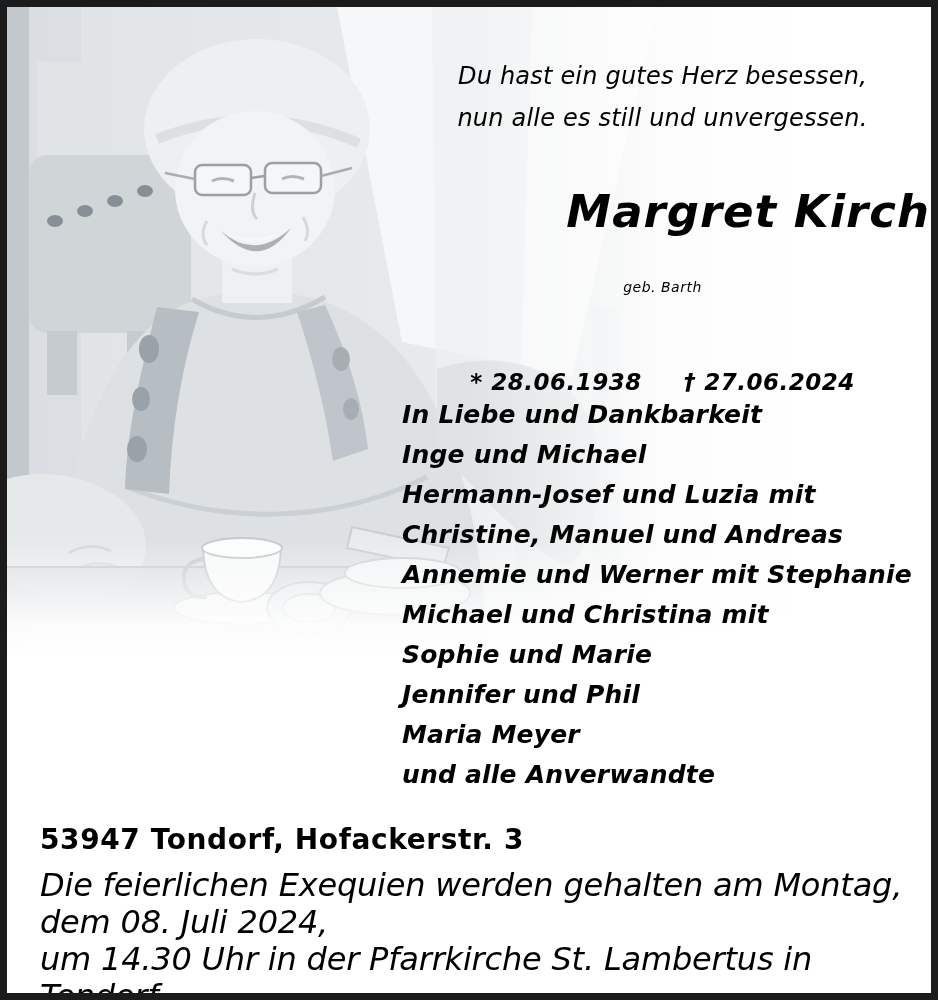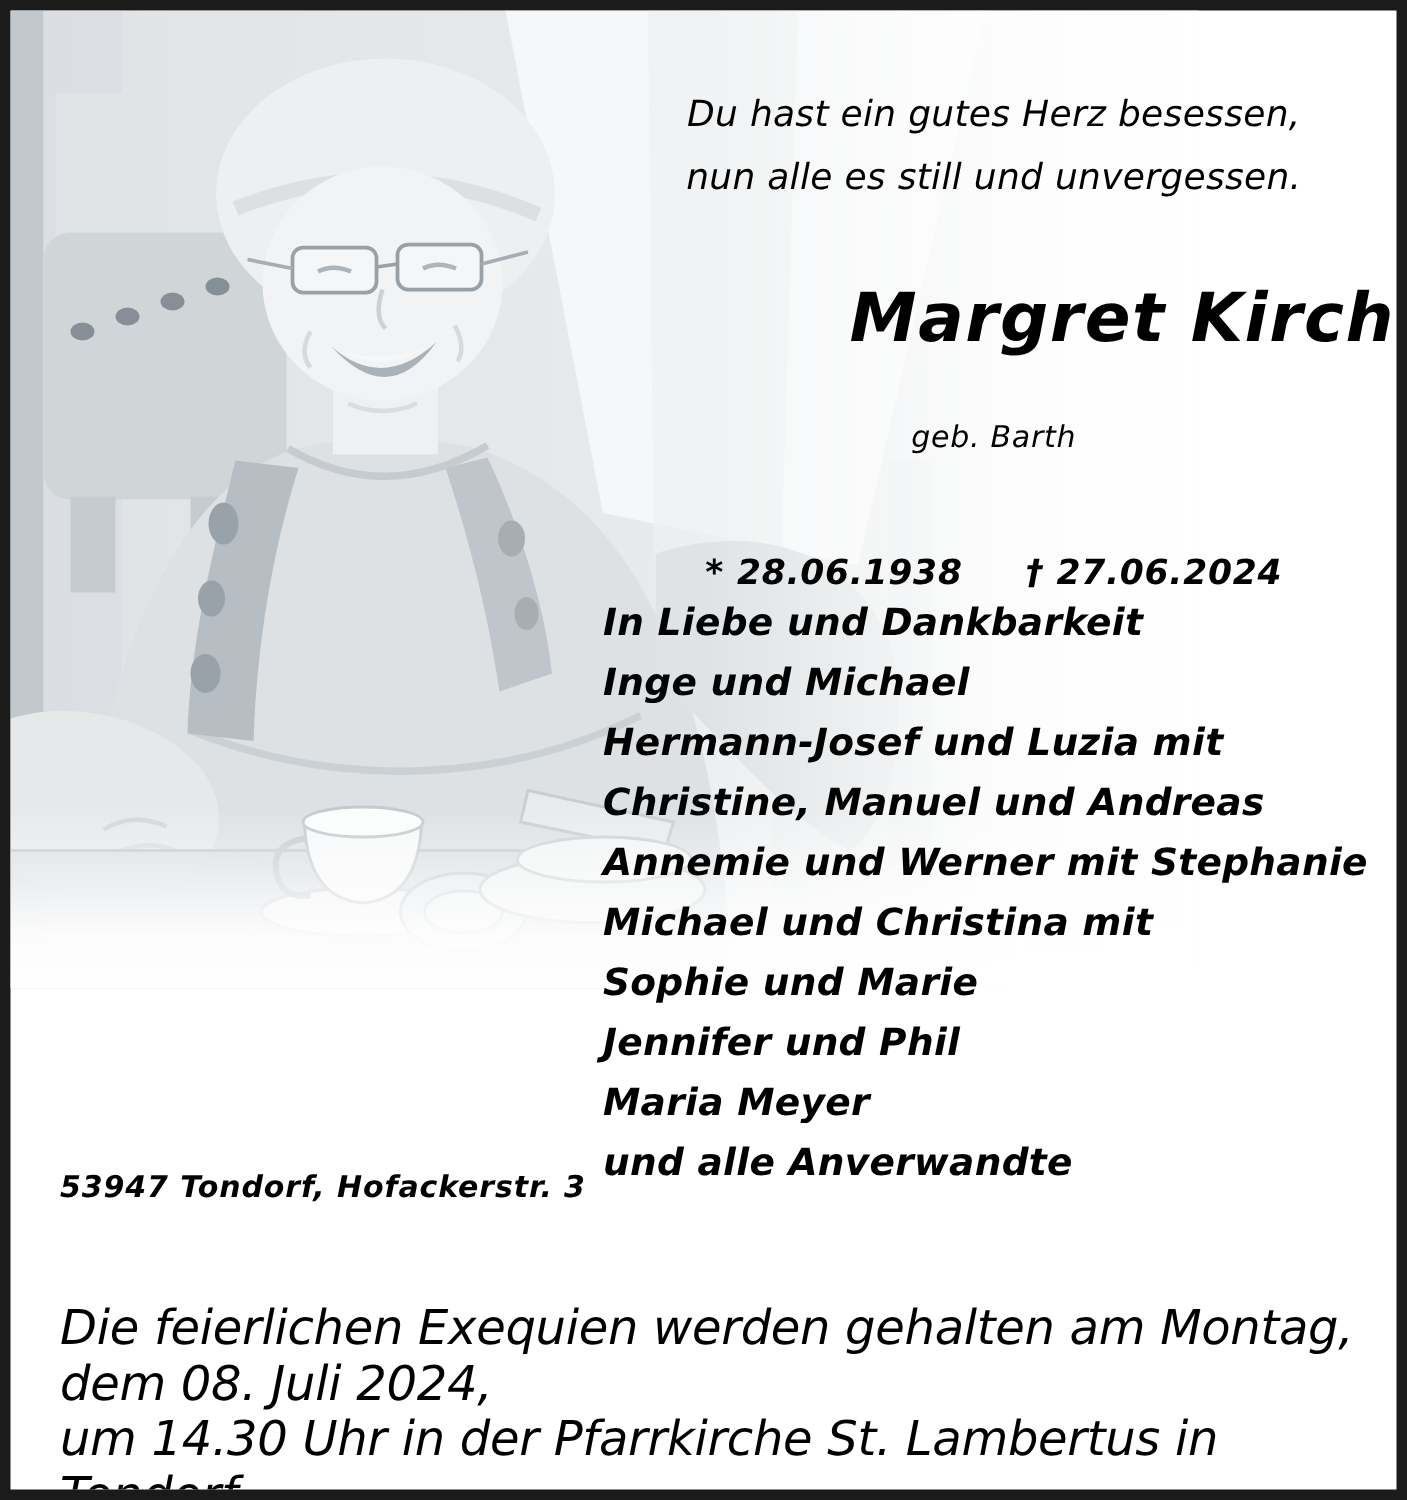--- a/index.html
+++ b/index.html
@@ -18,28 +18,28 @@
   .photo-wrap svg{display:block;}
   .fade-right{position:absolute;top:0;right:0;width:330px;height:100%;
     background:linear-gradient(to right, rgba(255,255,255,0) 0%, rgba(255,255,255,.85) 60%, #ffffff 100%);}
   .fade-bottom{position:absolute;left:0;bottom:0;width:100%;height:120px;
     background:linear-gradient(to bottom, rgba(255,255,255,0) 0%, rgba(255,255,255,.9) 70%, #ffffff 100%);}
   .epitaph{position:absolute;left:388px;top:48px;width:535px;text-align:center;
     font-style:italic;font-size:24px;line-height:42px;font-weight:500;letter-spacing:.2px;}
   .name{position:absolute;left:388px;top:178px;width:535px;text-align:right;
     font-style:italic;font-weight:bold;font-size:45px;letter-spacing:1px;margin:0;}
   .birthname{position:absolute;left:388px;top:272px;width:535px;text-align:center;
-    font-style:italic;font-size:20px;letter-spacing:.5px;}
+    font-style:italic;font-size:14px;letter-spacing:.5px;}
   .dates{position:absolute;left:388px;top:326px;width:535px;text-align:center;
     font-style:italic;font-weight:bold;font-size:23px;letter-spacing:.5px;margin-top:36px;}
   .dates .sep{display:inline-block;width:42px;}
   .family{position:absolute;left:395px;top:388px;width:540px;
     font-style:italic;font-weight:bold;font-size:25px;line-height:40px;letter-spacing:.2px;}
-  .address{position:absolute;left:33px;top:772px;
-    font-style:italic;font-weight:bold;font-size:20px;letter-spacing:.6px;}
+  .address{position:absolute;left:33px;top:816px;
+    font-weight:bold;font-size:28px;letter-spacing:.6px;}
   .funeral{position:absolute;left:33px;top:860px;width:890px;
     font-style:italic;font-size:32px;line-height:37px;letter-spacing:-0.2px;}
 </style>
 </head>
 <body>
 
 <div class="notice">
 
   <div class="photo-wrap">
     <svg width="792" height="652" viewBox="0 0 792 652">

